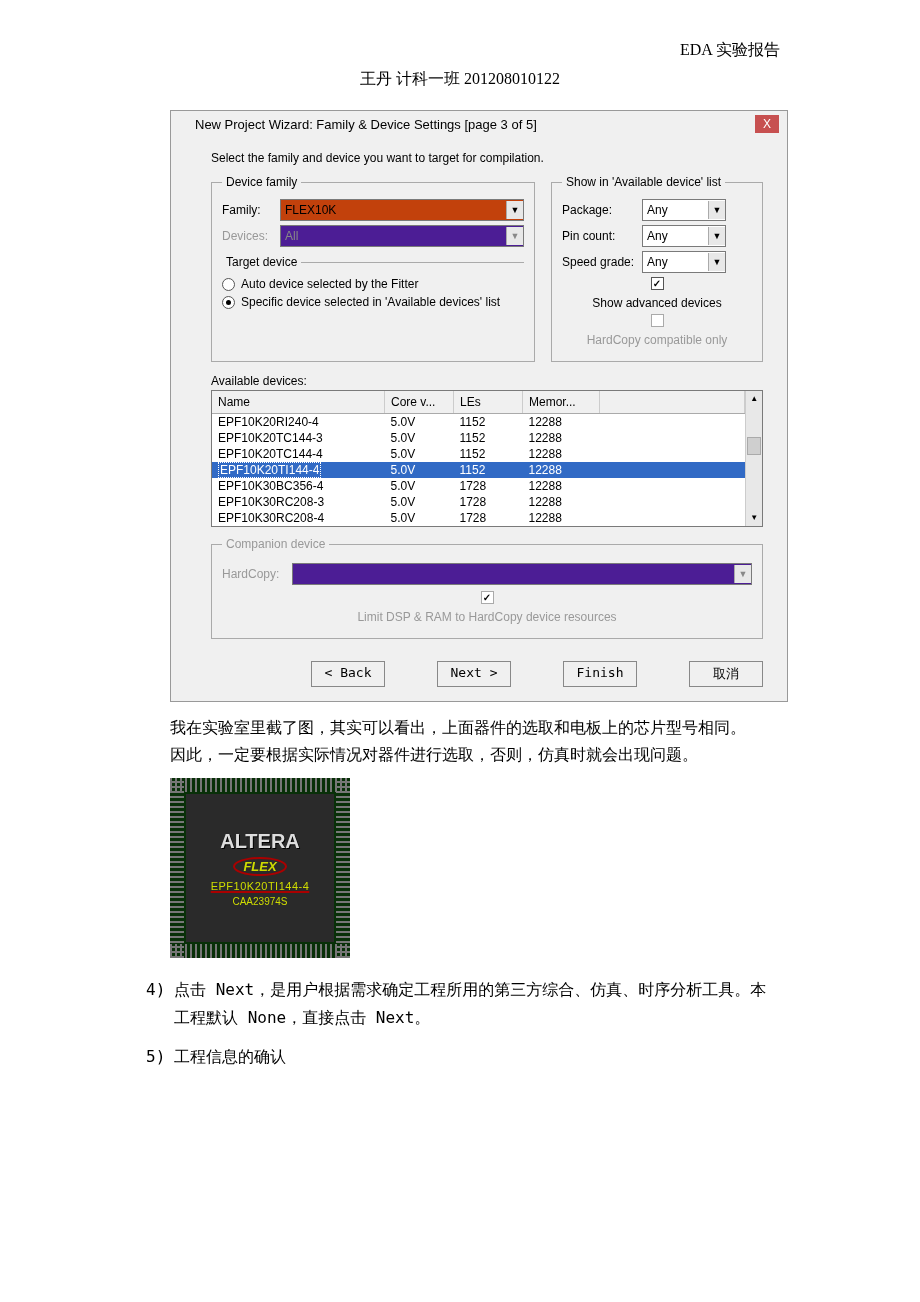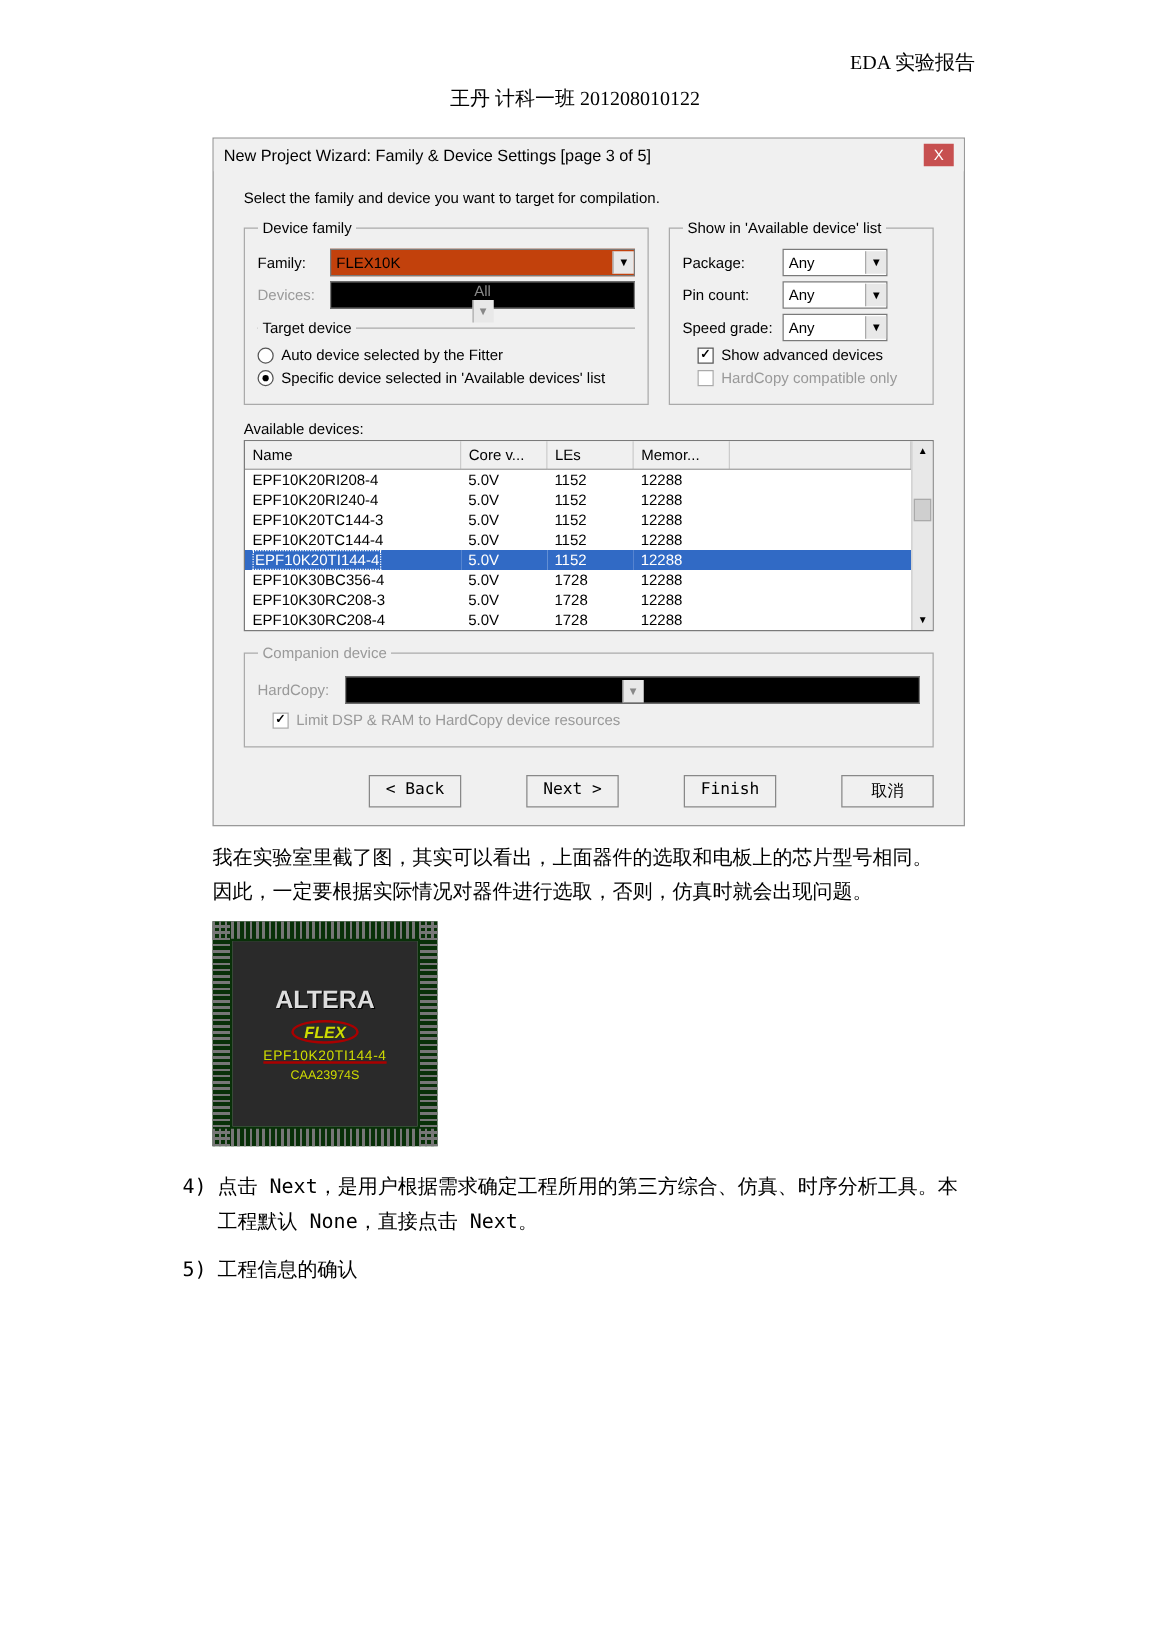--- a/index.html
+++ b/index.html
@@ -1,42 +1,42 @@
 <!DOCTYPE html>
 <html><head>
 <meta charset="utf-8">
 <style>
 body { margin: 0; font-family: "SimSun", "宋体", serif; background: #fff; width: 920px; }
 .page { padding: 40px 140px 40px 140px; }
 .header { text-align: right; font-size: 16px; margin-bottom: 8px; }
 .subheader { text-align: center; font-size: 16px; margin-bottom: 20px; }
-.dialog { border: 1px solid #999; background: #f0f0f0; font-family: "Tahoma", "Microsoft Sans Serif", sans-serif; font-size: 12px; width: 600px; margin: 0 0 12px 30px; }
+.dialog { border: 1px solid #999; background: #f0f0f0; font-family: "Tahoma", "Microsoft Sans Serif", sans-serif; font-size: 12px; width: 600px; margin: 0 0 12px 30px; padding-left: 16px; }
 .titlebar { display: flex; align-items: center; padding: 4px 8px; background: #f0f0f0; }
 .titlebar-text { flex: 1; font-size: 13px; }
 .close-x { width: 24px; height: 18px; background: #c75050; color: #fff; text-align: center; line-height: 18px; font-size: 12px; }
 .dialog-body { padding: 14px 24px 12px 24px; }
 .instruction { margin-bottom: 10px; }
 .row { display: flex; gap: 16px; }
 fieldset { border: 1px solid #aaa; padding: 6px 10px 10px 10px; margin: 0; }
 legend { padding: 0 4px; }
 .device-family { flex: 1; }
 .show-in { width: 190px; }
 .form-row { display: flex; align-items: center; margin: 4px 0; }
 .form-label { width: 58px; }
 .form-label-r { width: 80px; }
 .combo { flex: 1; display: flex; border: 1px solid #7a7a7a; background: #c2410c; height: 20px; align-items: center; }
-.combo.disabled { background: #000000; color: #888; flex-direction: column; }
+.combo.disabled { background: #4c1d95; color: #888; }
 .combo-text { flex: 1; padding: 0 4px; font-size: 12px; }
 .combo-arrow { width: 16px; height: 18px; border-left: 1px solid #aaa; text-align: center; font-size: 9px; line-height: 18px; background: #e8e8e8; }
 .combo-r { width: 82px; display: flex; border: 1px solid #7a7a7a; background: #fff; height: 20px; align-items: center; }
 .target-device { margin-top: 8px; }
 .radio-row { display: flex; align-items: center; gap: 6px; margin: 4px 0; font-size: 12px; }
 .radio { width: 11px; height: 11px; border: 1px solid #555; border-radius: 50%; background: #fff; display: inline-flex; align-items: center; justify-content: center; }
 .radio.selected::after { content: ""; width: 5px; height: 5px; background: #000; border-radius: 50%; display: block; }
-.check-row { display: flex; align-items: center; gap: 6px; margin: 4px 12px; font-size: 12px; }
+.check-row { display: flex; align-items: center; gap: 6px; margin: 4px 12px; font-size: 12px; flex-direction: column; }
 .checkbox { width: 11px; height: 11px; border: 1px solid #555; background: #fff; display: inline-flex; align-items: center; justify-content: center; font-size: 10px; line-height: 1; }
 .checkbox.checked::after { content: "✓"; color: #000; font-weight: bold; }
 .checkbox.disabled { border-color: #aaa; }
 .disabled-text { color: #999; }
 .avail-label { margin: 12px 0 2px 0; }
 .table-wrap { display: flex; border: 1px solid #7a7a7a; background: #fff; }
 .table { width: 100%; border-collapse: collapse; font-size: 12px; }
 .table th { text-align: left; font-weight: normal; background: #f0f0f0; border-right: 1px solid #ccc; border-bottom: 1px solid #aaa; padding: 2px 6px; height: 18px; }
 .table td { padding: 1px 6px; }
 .table tr.selected td { background: #316ac5; color: #fff; }
@@ -155,27 +155,20 @@
             <tr>
               <th style="width:160px">Name</th>
               <th style="width:56px">Core v...</th>
               <th style="width:56px">LEs</th>
               <th style="width:64px">Memor...</th>
               <th></th>
             </tr>
           </thead>
           <tbody id="dev-tbody">
               <tr>
-                <td><span>EPF10K20RI208-4</span></td>
-                <td>5.0V</td>
-                <td>1152</td>
-                <td>12288</td>
-                <td></td>
-              </tr>
-              <tr>
                 <td><span>EPF10K20RI240-4</span></td>
                 <td>5.0V</td>
                 <td>1152</td>
                 <td>12288</td>
                 <td></td>
               </tr>
               <tr>
                 <td><span>EPF10K20TC144-3</span></td>
                 <td>5.0V</td>
                 <td>1152</td>

